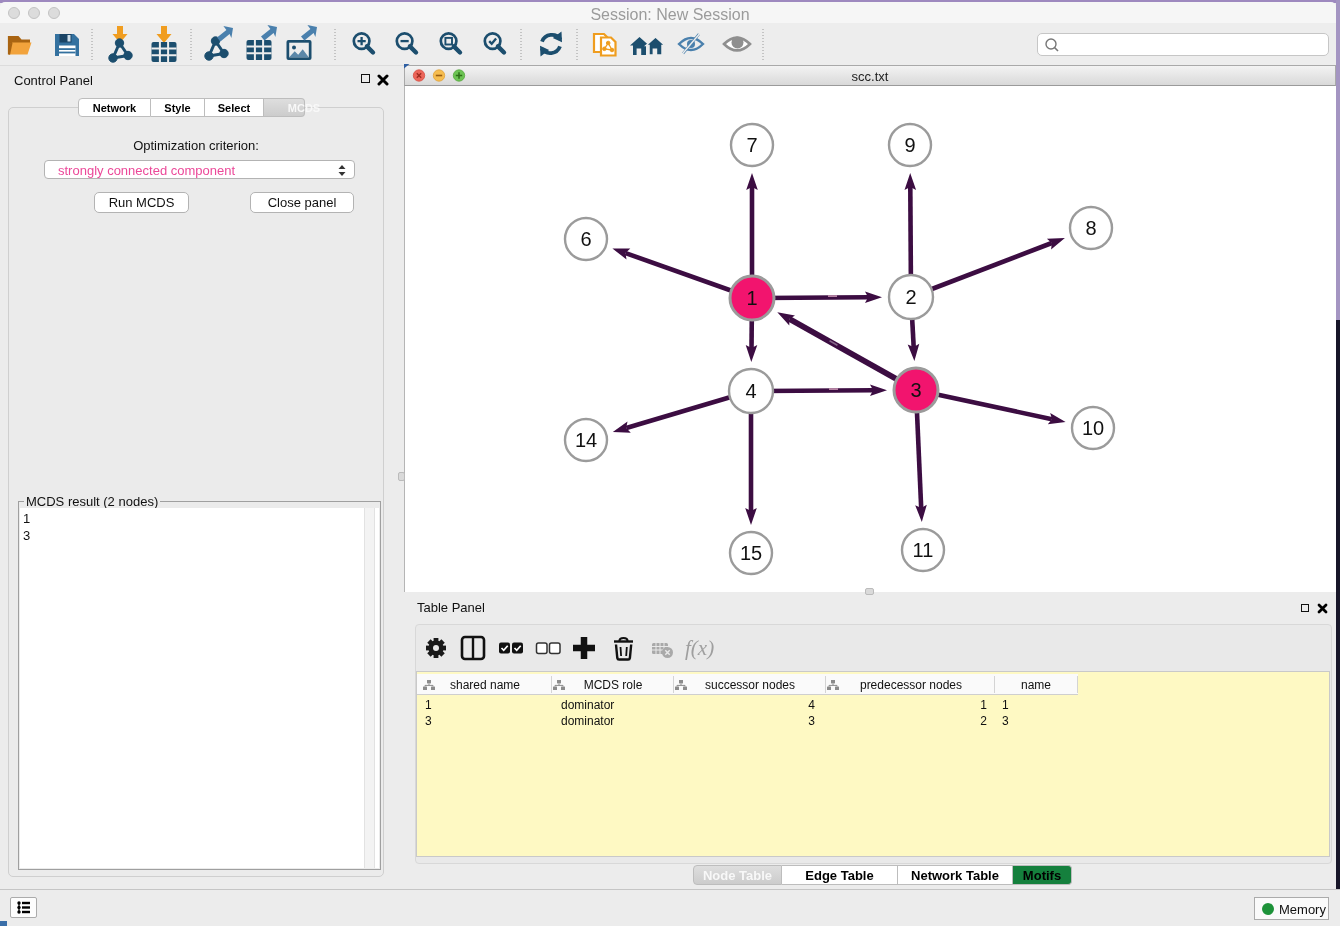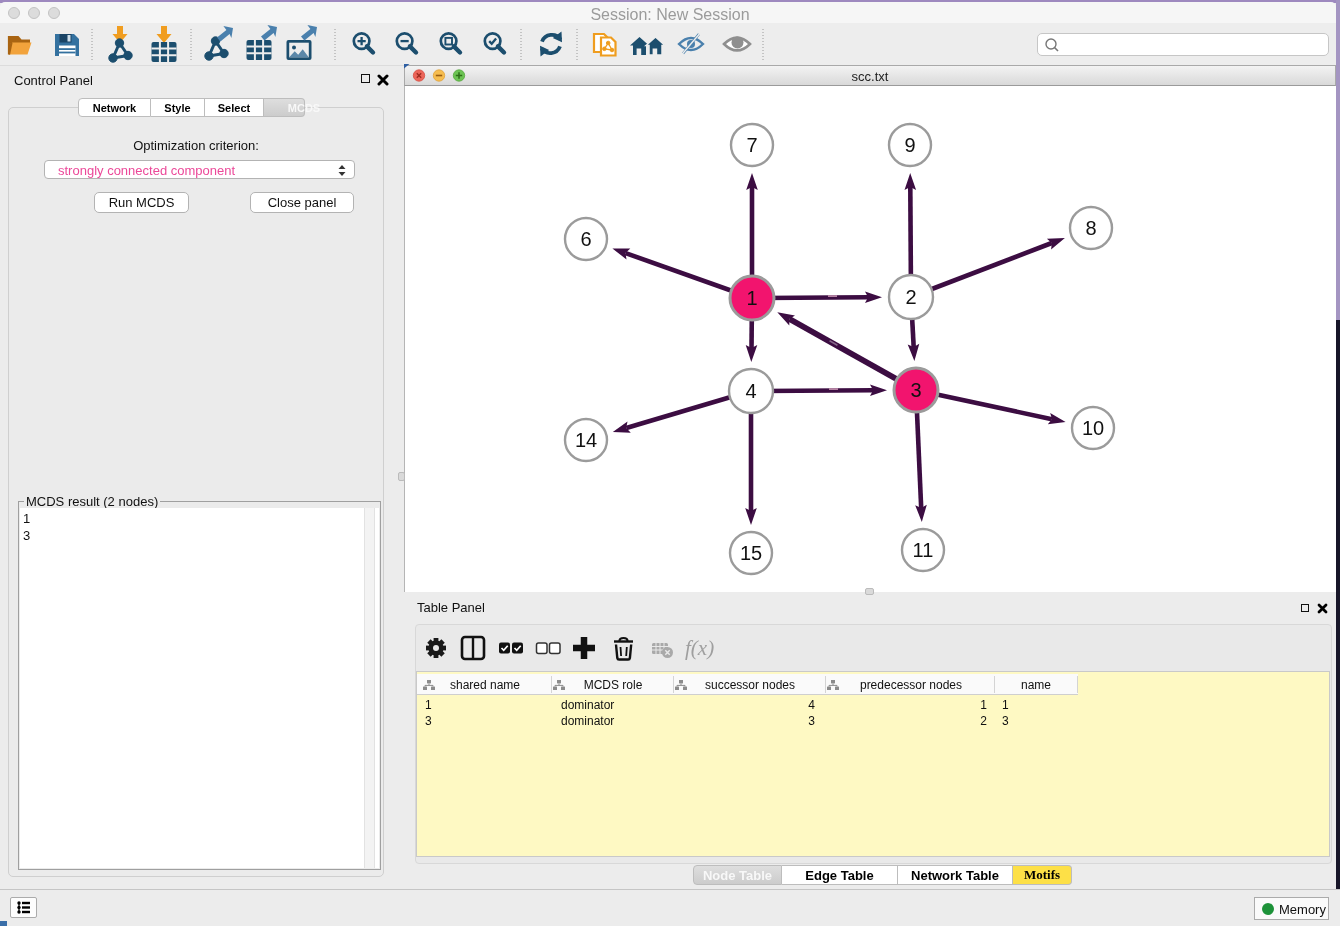--- a/index.html
+++ b/index.html
@@ -388,21 +388,21 @@
   <div style="position:absolute;left:144px;top:42px;">dominator</div>
   <div style="position:absolute;left:300px;top:42px;width:98px;text-align:right;">3</div>
   <div style="position:absolute;left:470px;top:42px;width:100px;text-align:right;">2</div>
   <div style="position:absolute;left:585px;top:42px;">3</div>
 </div>
 
 <div class="abs" style="left:693px;top:865px;height:20px;display:flex;font-size:13px;font-weight:600;">
   <div style="width:89px;background:linear-gradient(#dedede,#cccccc);border:1px solid #bdbdbd;border-radius:4px 0 0 4px;display:flex;align-items:center;justify-content:center;box-sizing:border-box;color:#f8f8f8;">Node Table</div>
   <div style="width:116px;background:#fff;border:1px solid #bdbdbd;border-left:none;display:flex;align-items:center;justify-content:center;box-sizing:border-box;">Edge Table</div>
   <div style="width:115px;background:#fff;border:1px solid #bdbdbd;border-left:none;display:flex;align-items:center;justify-content:center;box-sizing:border-box;">Network Table</div>
-  <div style="width:59px;background:#fde047;border:1px solid #bdbdbd;border-left:none;border-radius:0 4px 4px 0;display:flex;align-items:center;justify-content:center;box-sizing:border-box;font-family:Liberation Serif, serif;">Motifs</div>
+  <div style="width:59px;background:#15803d;border:1px solid #bdbdbd;border-left:none;border-radius:0 4px 4px 0;display:flex;align-items:center;justify-content:center;box-sizing:border-box;">Motifs</div>
 </div>
 
 <div class="abs" style="left:0;top:889px;width:1340px;height:37px;background:#ececec;border-top:1px solid #c5c5c5;box-sizing:border-box;"></div>
 <div class="abs" style="left:10px;top:897px;width:27px;height:21px;background:#fdfdfd;border:1px solid #ababab;border-radius:2px;box-sizing:border-box;">
 <svg width="25" height="19" viewBox="0 0 25 19">
   <g fill="#000">
         <circle cx="8" cy="5" r="1.7"></circle>
         <circle cx="8" cy="9.5" r="1.7"></circle>
         <circle cx="8" cy="14" r="1.7"></circle>
   <rect x="11" y="3.8" width="8" height="2.4"></rect>

